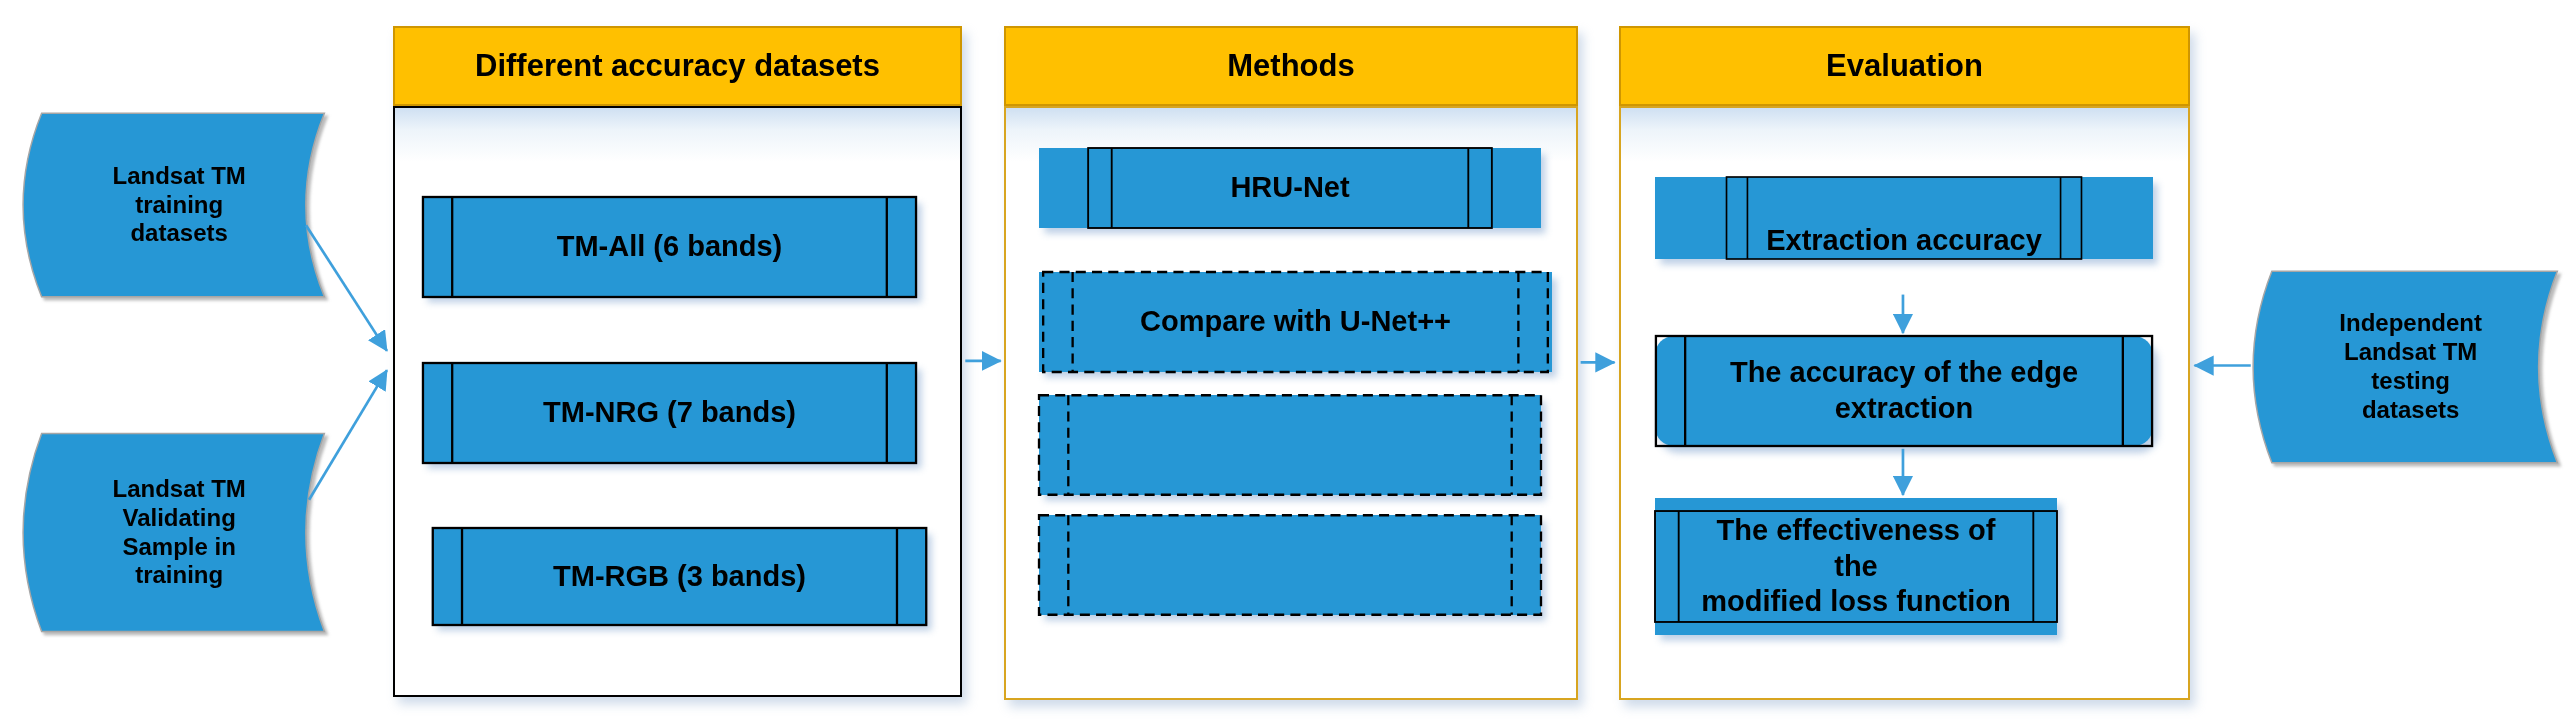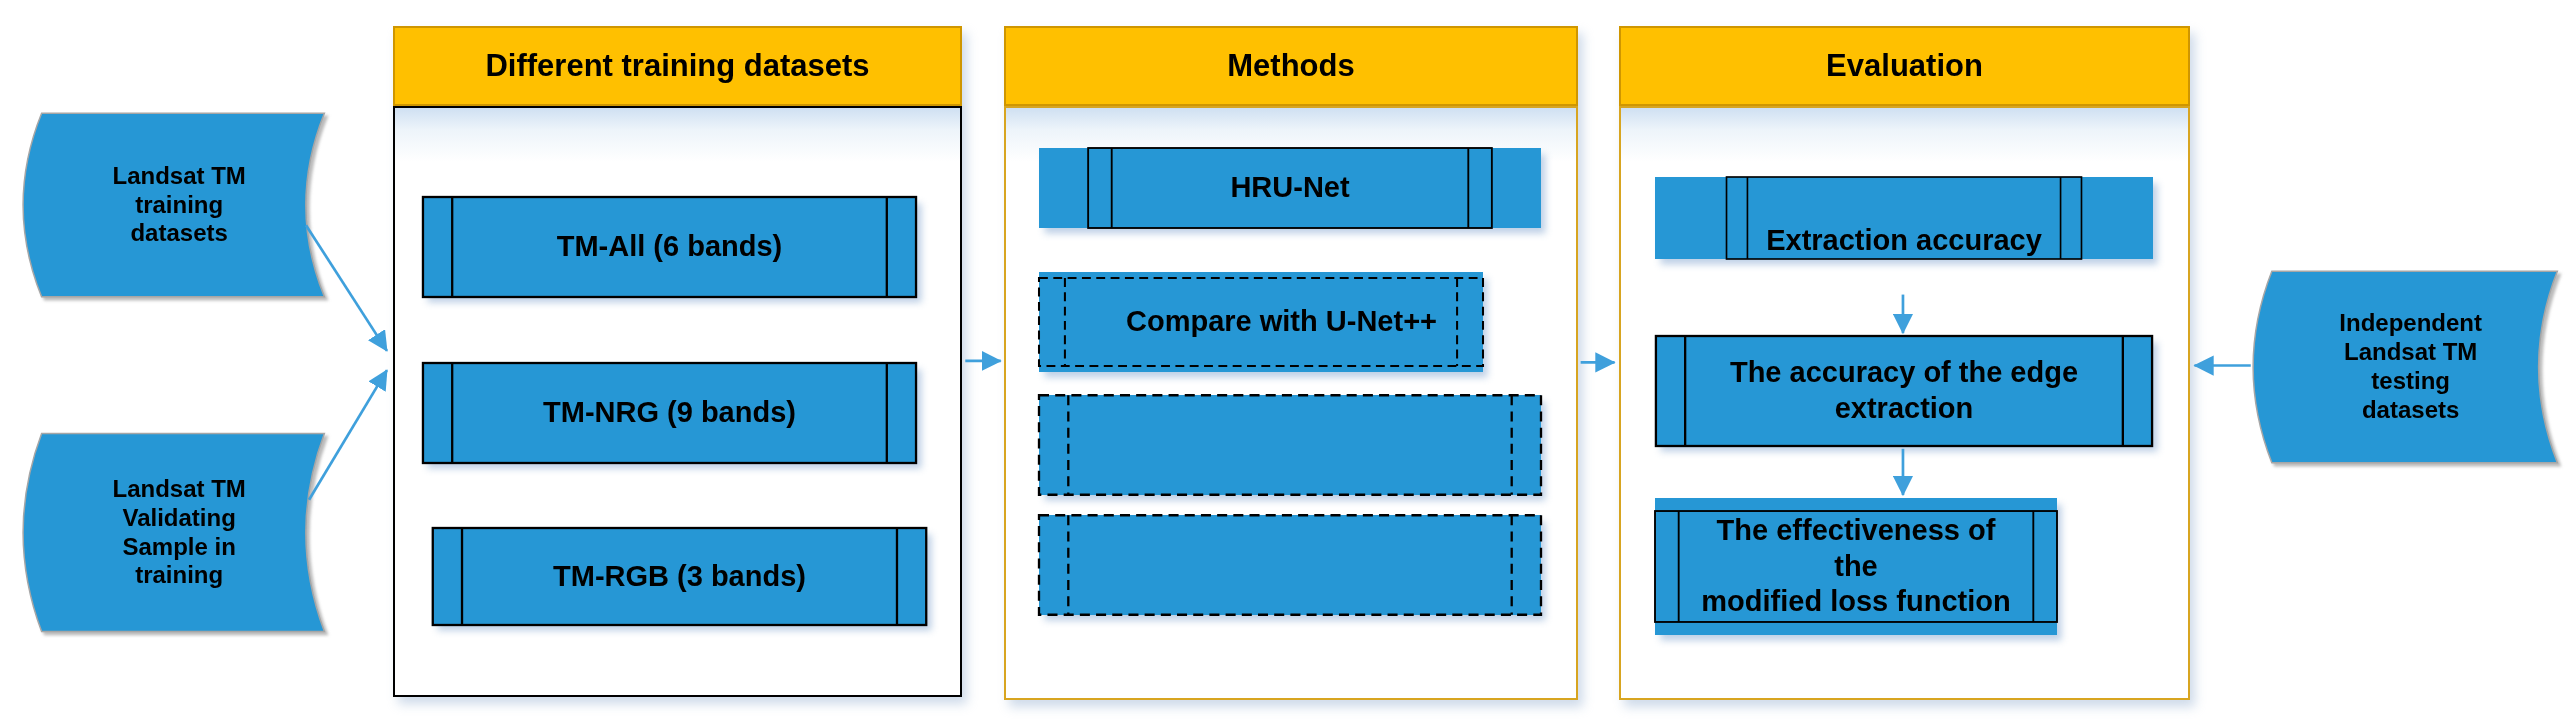--- a/index.html
+++ b/index.html
@@ -55,21 +55,21 @@
   .connectors .ah { fill:#3FA0DC; }
 </style>
 </head>
 <body>
 
 <div class="stage">
 
   <div class="column" style="left:393px; top:25.5px; width:569px; height:671px;">
     <div class="col-body black"></div>
     <div class="col-header">
-      <span>Different training datasets</span>
+      <span>Different accuracy datasets</span>
     </div>
   </div>
 
   <div class="column" style="left:1004px; top:25.5px; width:574px; height:674px;">
     <div class="col-body gold"></div>
     <div class="col-header">
       <span>Methods</span>
     </div>
   </div>
 
@@ -88,42 +88,42 @@
     </svg>
     <div class="pp-label">TM-All (6 bands)</div>
   </div>
 
   <div class="pp-box" style="left:422px; top:363px; width:495px; height:100px;">
     <svg class="frame" viewBox="0 0 641 130" width="495" height="100">
       <rect x="0" y="0" width="100%" height="100%"></rect>
       <line x1="38" y1="0" x2="38" y2="100%"></line>
       <line x1="100%" y1="0" x2="100%" y2="100%" transform="translate(-38,0)"></line>
     </svg>
-    <div class="pp-label">TM-NRG (9 bands)</div>
+    <div class="pp-label">TM-NRG (7 bands)</div>
   </div>
 
   <div class="pp-box" style="left:422px; top:528px; width:495px; height:97px;margin-left:10px;">
     <svg class="frame" viewBox="0 0 641 126" width="495" height="97">
       <rect x="0" y="0" width="100%" height="100%"></rect>
       <line x1="38" y1="0" x2="38" y2="100%"></line>
       <line x1="100%" y1="0" x2="100%" y2="100%" transform="translate(-38,0)"></line>
     </svg>
     <div class="pp-label">TM-RGB (3 bands)</div>
   </div>
 
   <div class="pp-box" style="left:1039px; top:148px; width:502px; height:80px;">
     <svg class="frame" viewBox="0 0 651 129" width="502" height="100">
       <rect x="0" y="0" width="100%" height="100%"></rect>
       <line x1="38" y1="0" x2="38" y2="100%"></line>
       <line x1="100%" y1="0" x2="100%" y2="100%" transform="translate(-38,0)"></line>
     </svg>
     <div class="pp-label">HRU-Net</div>
   </div>
 
-  <div class="pp-box dashed" style="left:1039px; top:272px; width:444px; height:100px;justify-content:flex-end;">
+  <div class="pp-box dashed" style="left:1039px; top:272px; width:513px; height:100px;">
     <svg class="frame" viewBox="0 0 651 129" width="502" height="100">
       <rect x="0" y="0" width="100%" height="100%"></rect>
       <line x1="38" y1="0" x2="38" y2="100%"></line>
       <line x1="100%" y1="0" x2="100%" y2="100%" transform="translate(-38,0)"></line>
     </svg>
     <div class="pp-label">Compare with U-Net++</div>
   </div>
 
   <div class="pp-box dashed" style="left:1039px; top:395px; width:502px; height:100px;">
     <svg class="frame" viewBox="0 0 651 129" width="502" height="100">
@@ -143,21 +143,21 @@
 
   <div class="pp-box" style="left:1655px; top:177px; width:498px; height:82px;align-items:flex-end;">
     <svg class="frame" viewBox="0 0 645 149" width="498" height="115">
       <rect x="0" y="0" width="100%" height="100%"></rect>
       <line x1="38" y1="0" x2="38" y2="100%"></line>
       <line x1="100%" y1="0" x2="100%" y2="100%" transform="translate(-38,0)"></line>
     </svg>
     <div class="pp-label">Extraction accuracy</div>
   </div>
 
-  <div class="pp-box" style="left:1655px; top:336px; width:498px; height:110px;">
+  <div class="pp-box" style="left:1655px; top:336px; width:498px; height:110px;border-radius:19px;">
     <svg class="frame" viewBox="0 0 645 143" width="498" height="110">
       <rect x="0" y="0" width="100%" height="100%"></rect>
       <line x1="38" y1="0" x2="38" y2="100%"></line>
       <line x1="100%" y1="0" x2="100%" y2="100%" transform="translate(-38,0)"></line>
     </svg>
     <div class="pp-label">The accuracy of the edge
 extraction</div>
   </div>
 
   <div class="pp-box" style="left:1655px; top:498px; width:402px; height:137px;justify-content:center;">

